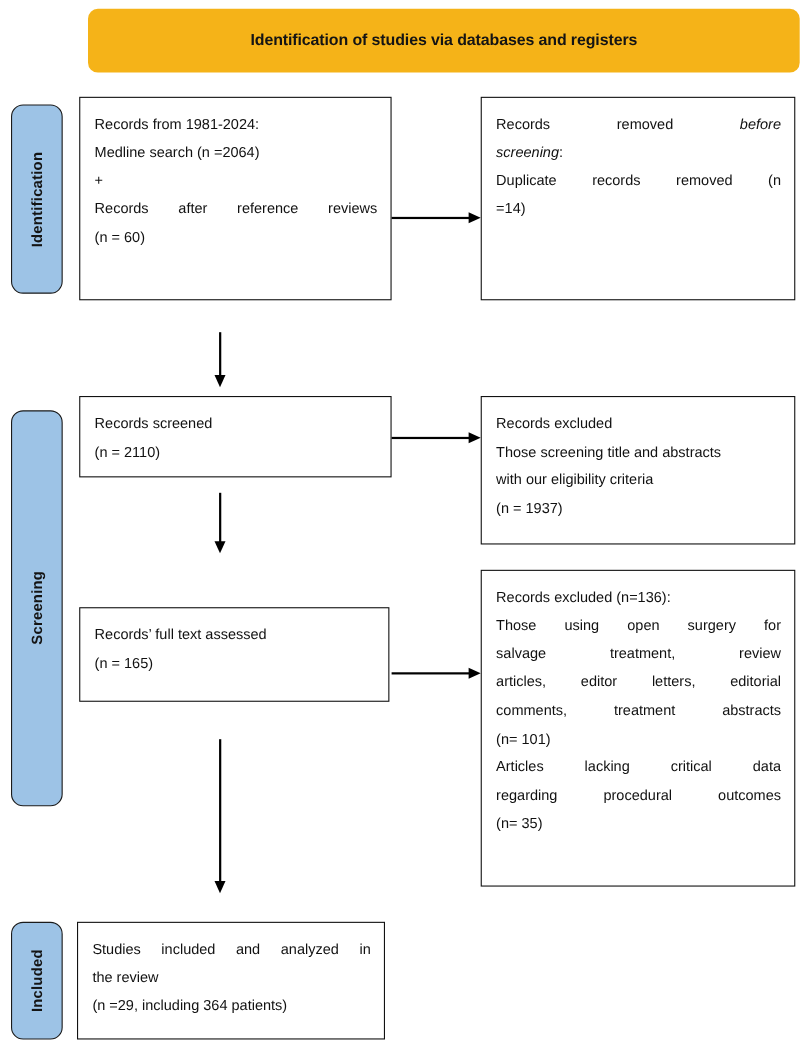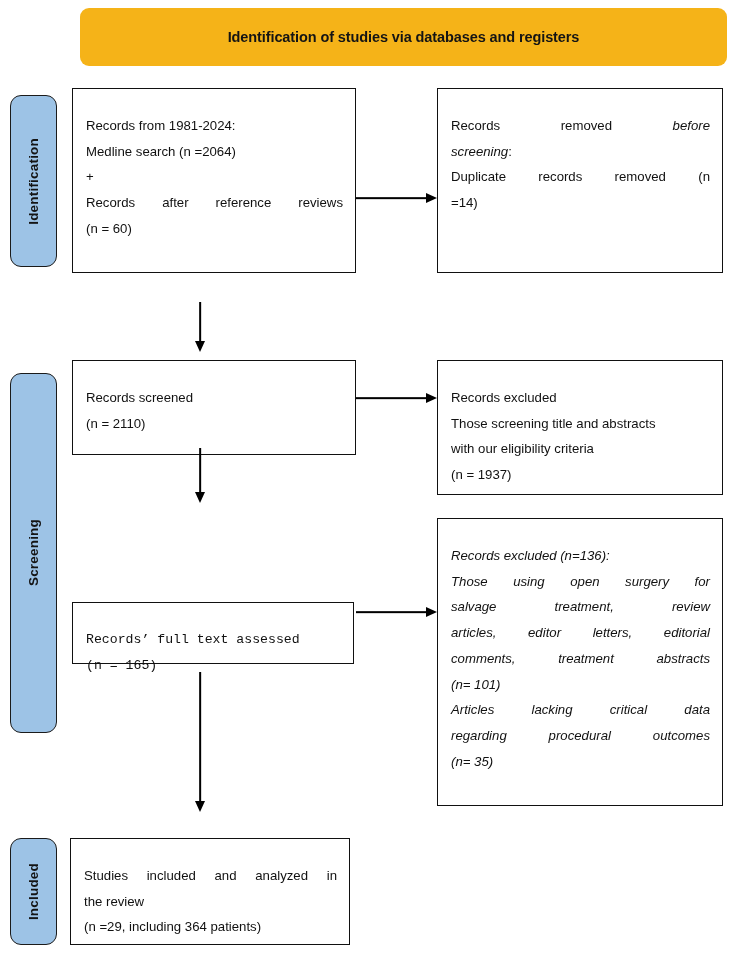--- a/index.html
+++ b/index.html
@@ -20,33 +20,33 @@
          background:#9DC3E6;border:1.4px solid #1b1b1b;border-radius:11px;
          box-sizing:border-box;display:flex;align-items:center;justify-content:center;}
   .phase span{writing-mode:vertical-rl;transform:rotate(180deg);
               font-size:13.5px;font-weight:bold;color:#141414;letter-spacing:0.2px;}
   #phase-identification{top:95px;height:172px;}
   #phase-screening{top:373px;height:360px;}
   #phase-included{top:838px;height:107px;}
 
   
   .box{position:absolute;background:#ffffff;border:1.5px solid #111111;
-       box-sizing:border-box;padding:26px 12px 10px 13px;}
+       box-sizing:border-box;padding:13px 12px 10px 13px;}
   .box p{margin:0 0 3px 0;font-size:13.2px;color:#111111;line-height:1.72;}
   .box p:last-child{margin-bottom:0;}
   .just p{text-align:justify;text-align-last:left;}
   .just p.jl{text-align:justify;text-align-last:justify;}
   .box i{font-style:italic;}
 
   #box-records-identified{left:72px;top:88px;width:284px;height:185px;}
   #box-records-removed{left:437px;top:88px;width:286px;height:185px;}
-  #box-records-screened{left:72px;top:360px;width:284px;height:95px;}
+  #box-records-screened{left:72px;top:360px;width:284px;height:74px;}
   #box-records-excluded-screening{left:437px;top:360px;width:286px;height:135px;}
-  #box-fulltext-assessed{left:72px;top:602px;width:282px;height:62px;font-family:Liberation Mono, monospace;}
-  #box-records-excluded-fulltext{left:437px;top:518px;width:286px;height:288px;font-style:italic;}
+  #box-fulltext-assessed{left:72px;top:552px;width:282px;height:86px;}
+  #box-records-excluded-fulltext{left:437px;top:518px;width:286px;height:288px;}
   #box-studies-included{left:70px;top:838px;width:280px;height:107px;}
 
   
   .arrow{position:absolute;}
   .arrow .shaft{position:absolute;background:#000000;}
   .arrow .head{position:absolute;width:0;height:0;}
 
   
   .h-arrow .shaft{height:1.7px;left:0;top:50%;transform:translateY(-50%);}
   .h-arrow .head{right:0;top:50%;transform:translateY(-50%);

